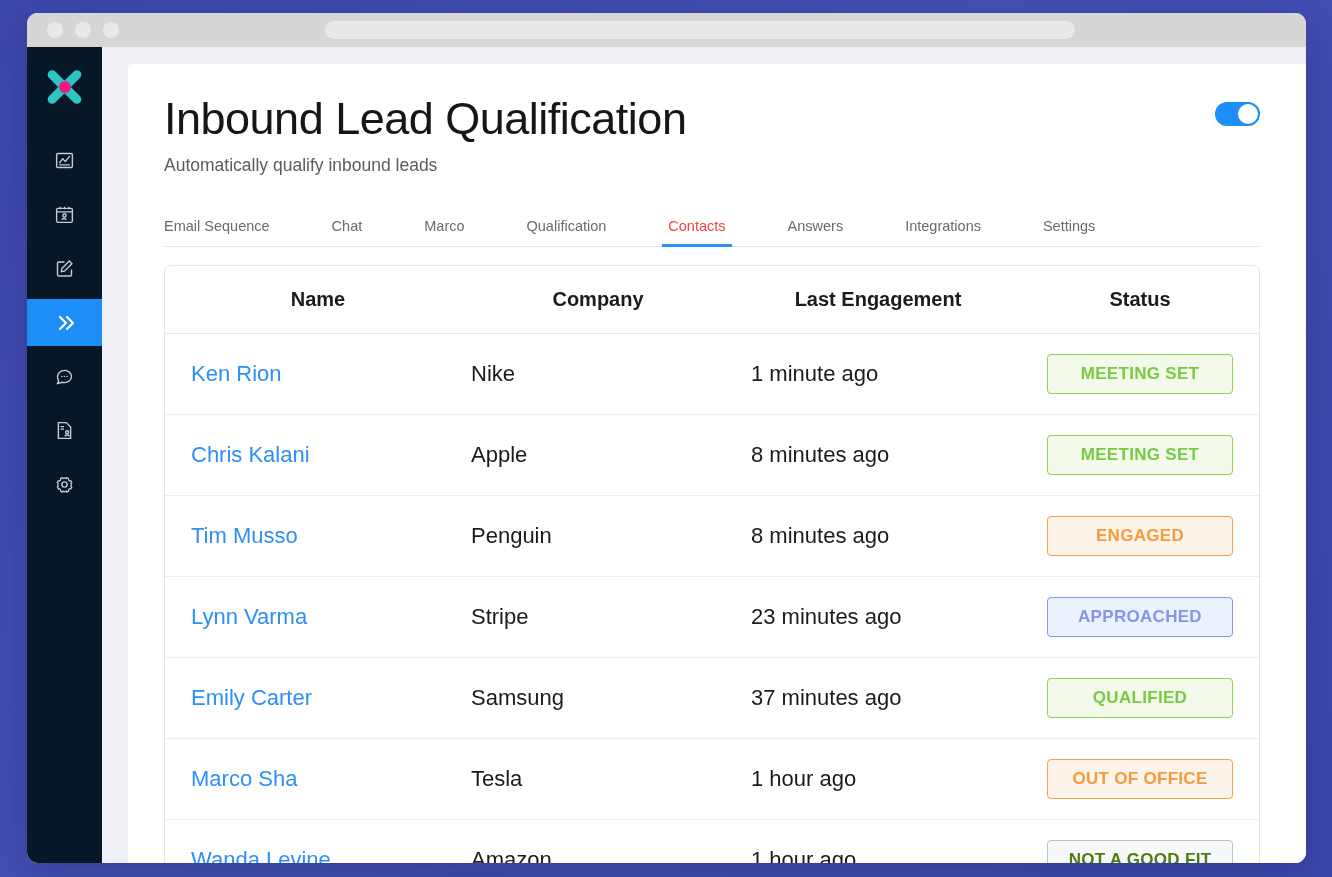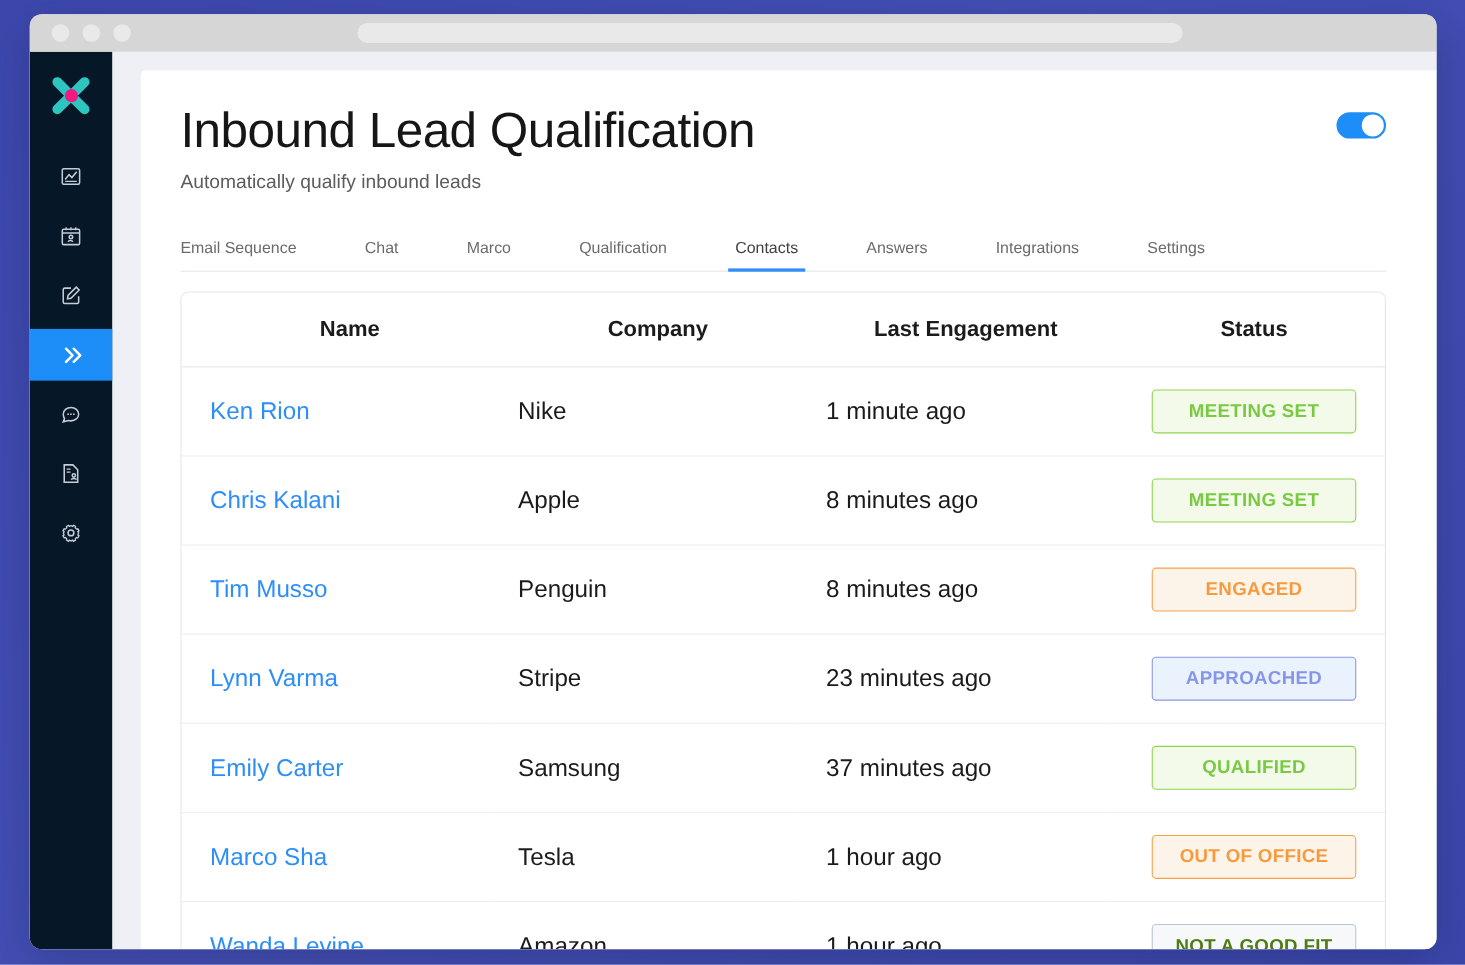--- a/index.html
+++ b/index.html
@@ -179,21 +179,21 @@
   }
   .tab {
     font-size: 14.5px;
     color: #6b6b6b;
     padding: 0 0 12px 0;
     margin-right: 62px;
     position: relative;
     white-space: nowrap;
   }
   .tab:last-child { margin-right: 0; text-align: right; }
-  .tab.active { color: #404040; }
+  .tab.active { color: #ef4444; }
   .tab.active::after {
     content: "";
     position: absolute;
     left: -6px; right: -6px;
     bottom: -1px;
     height: 3px;
     background: #2e8ef7;
   }
 
   

